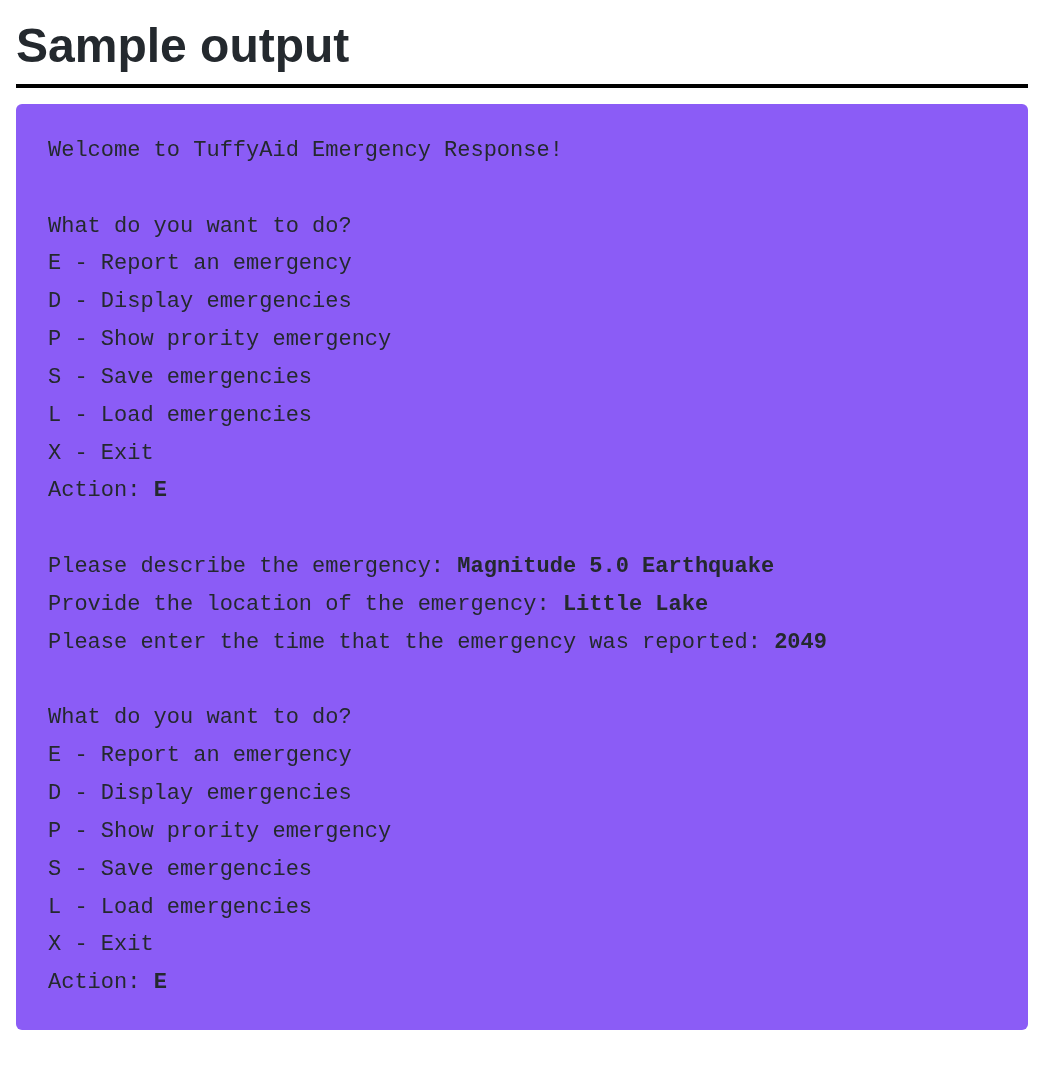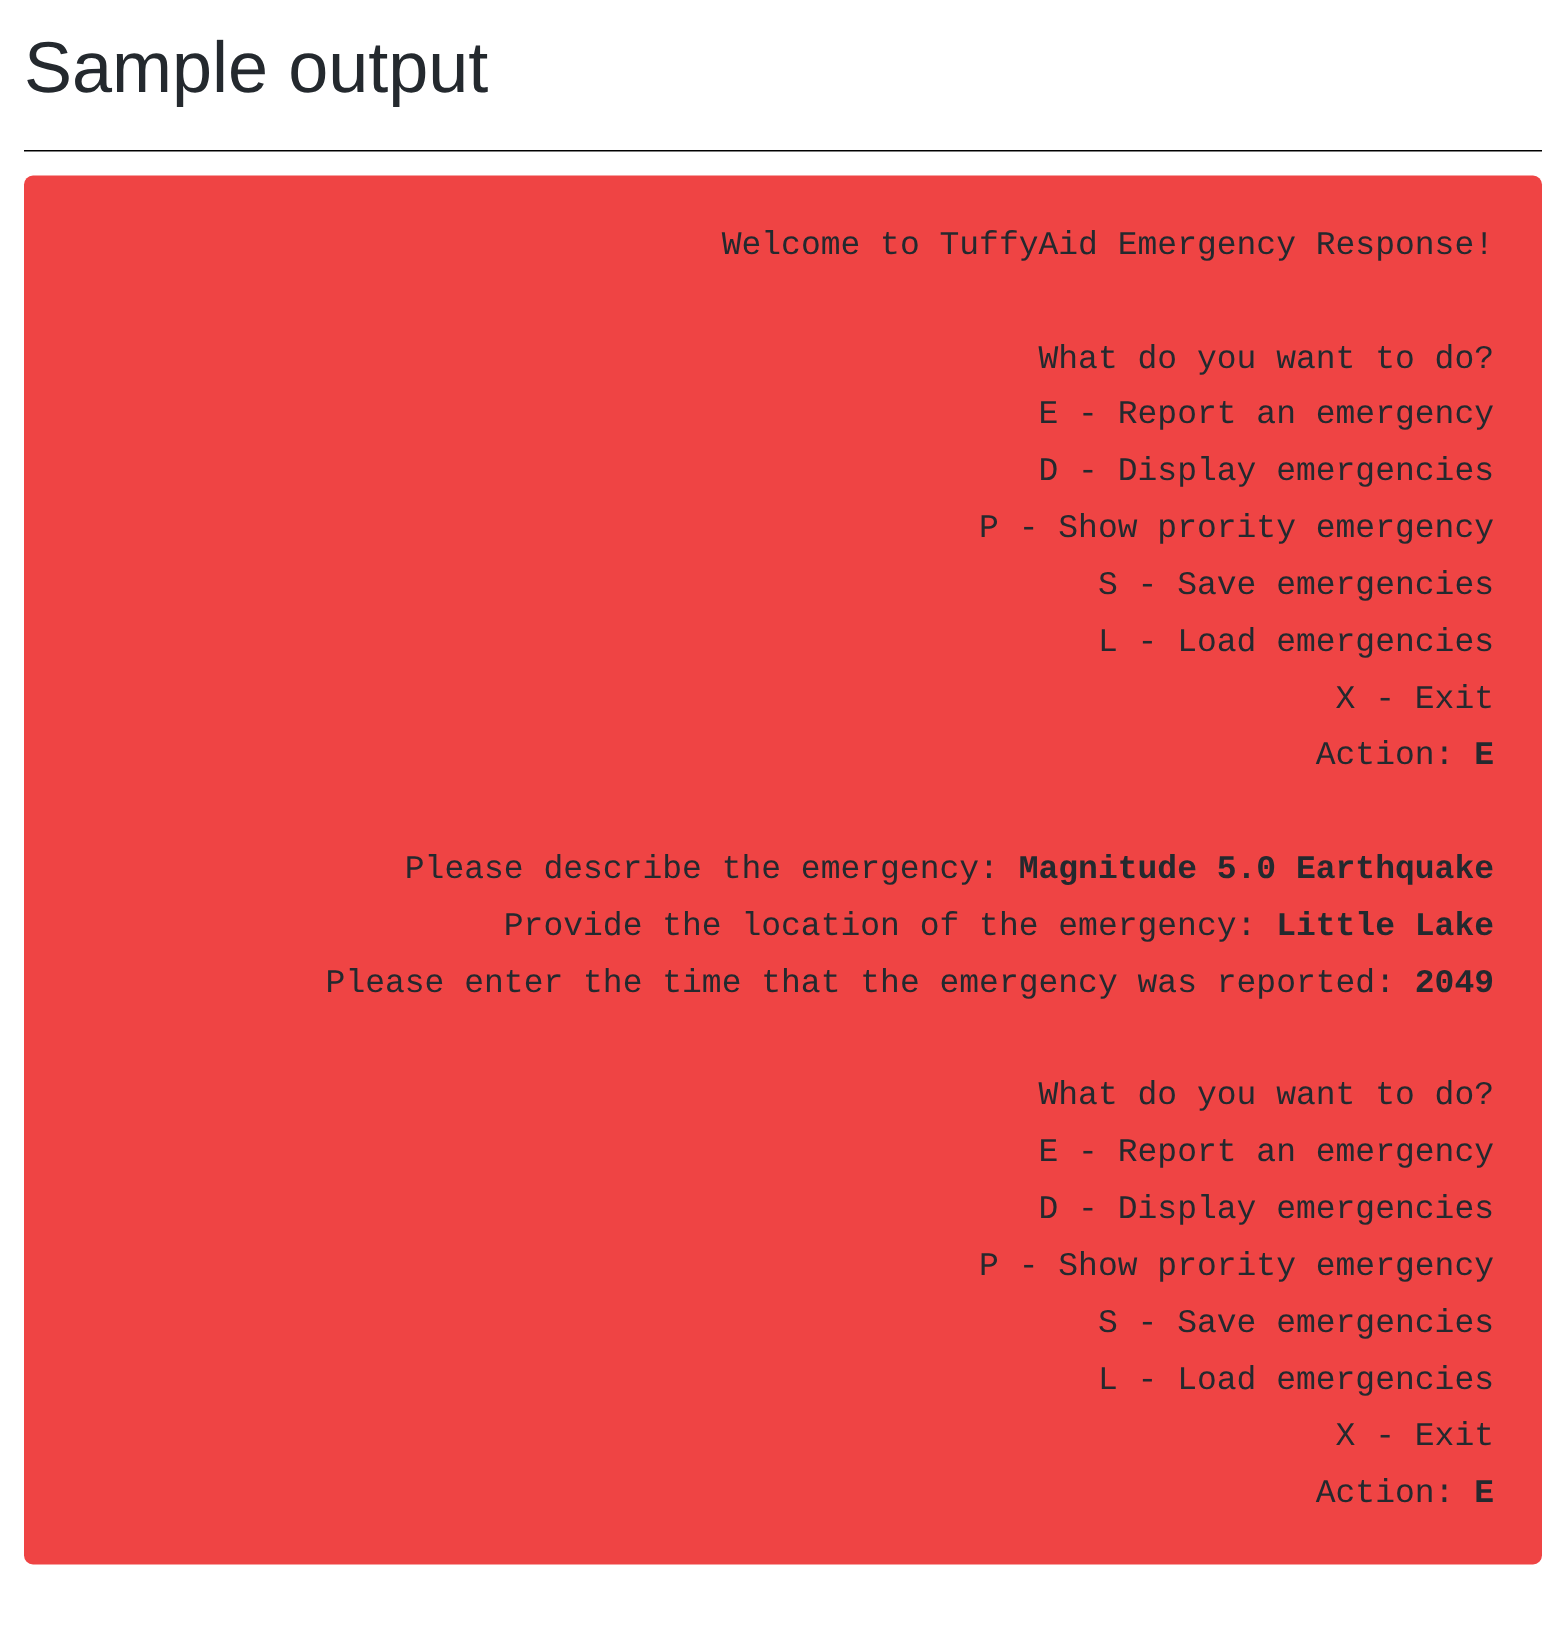--- a/index.html
+++ b/index.html
@@ -8,38 +8,37 @@
     body {
       margin: 0;
       padding: 16px;
       font-family: -apple-system, BlinkMacSystemFont, "Segoe UI", Helvetica, Arial, sans-serif;
       color: #24292e;
       background: #ffffff;
       width: 1044px;
     }
     h1.page-title {
       font-size: 48px;
-      font-weight: 400;
+      font-weight: 700;
       margin: 0 0 12px 0;
-      padding-bottom: 24px;
-      border-bottom: 1px solid #000000;
+      padding-bottom: 8px;
+      border-bottom: 4px solid #000000;
       line-height: 1.25;
     }
     pre.code-block {
-      background: #ef4444;
+      background: #8b5cf6;
       border-radius: 6px;
       padding: 28px 32px;
       font-family: ui-monospace, SFMono-Regular, "SF Mono", Menlo, Consolas, "Liberation Mono", monospace;
       font-size: 22px;
       line-height: 1.72;
       margin: 16px 0 0 0;
       white-space: pre;
       overflow: hidden;
       color: #24292e;
-      text-align: right;
     }
     pre.code-block .b {
       font-weight: 700;
     }
   </style>
 </head>
 <body>
 
 <h1 class="page-title">Sample output</h1>
 

